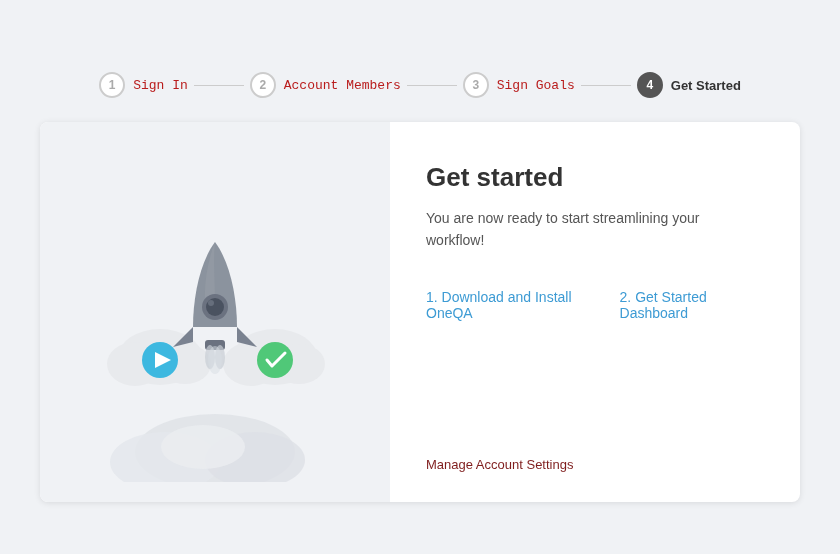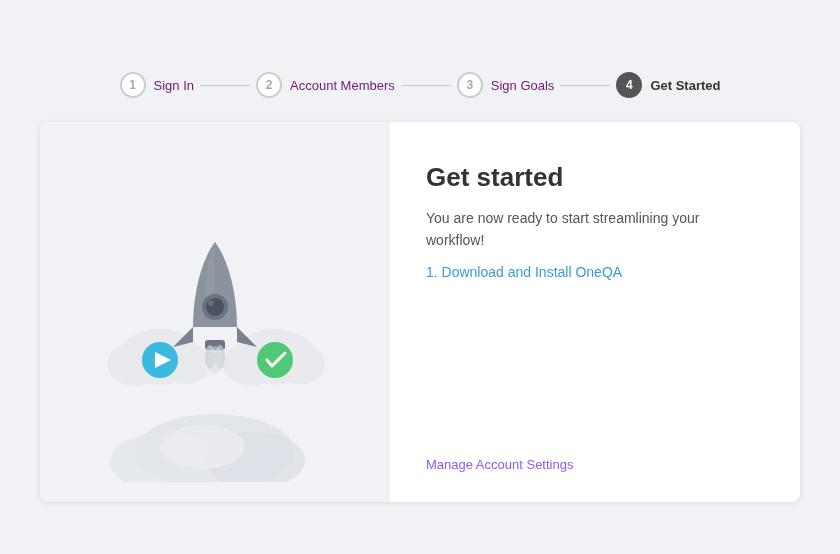--- a/index.html
+++ b/index.html
@@ -46,21 +46,22 @@
     }
     .step-circle.active {
       background: #555;
       color: #fff;
       border: 2px solid #555;
     }
     .step-label {
       font-size: 13px;
     }
     .step-label.inactive {
-      color: #701a75;
+      color: #b91c1c;
+      font-family: Liberation Mono, monospace;
     }
     .step-label.active {
       color: #333;
       font-weight: 700;
     }
     .step-line {
       width: 50px;
       height: 1px;
       background: #ccc;
       margin: 0 6px;
@@ -100,38 +101,38 @@
     .card-title {
       font-size: 26px;
       font-weight: 700;
       color: #333;
       margin-bottom: 14px;
     }
     .card-subtitle {
       font-size: 14px;
       color: #555;
       line-height: 1.6;
-      margin-bottom: 12px;
+      margin-bottom: 37px;
       max-width: 280px;
     }
     .card-links {
       display: flex;
       flex-direction: row;
       gap: 16px;
       flex: 1;
     }
     .card-link {
       font-size: 14px;
       color: #3d9bd4;
       text-decoration: none;
       cursor: pointer;
     }
     .manage-link {
       font-size: 13px;
-      color: #8b5cf6;
+      color: #7f1d1d;
       text-decoration: none;
       cursor: pointer;
       margin-top: auto;
       padding-top: 20px;
     }
   </style>
 </head>
 <body>
 
 <nav class="stepper">
@@ -206,17 +207,18 @@
       <ellipse cx="165" cy="215" rx="5" ry="12" fill="#c8cdd4" opacity="0.7"></ellipse>
       <ellipse cx="160" cy="218" rx="7" ry="14" fill="#d8dde4" opacity="0.5"></ellipse>
     </svg>
   </div>
 
   <div class="card-content">
     <h1 class="card-title">Get started</h1>
     <p class="card-subtitle">You are now ready to start streamlining your workflow!</p>
     <div class="card-links">
       <a class="card-link" href="#">1. Download and Install OneQA</a>
+      <a class="card-link" href="#">2. Get Started Dashboard</a>
     </div>
     <a class="manage-link" href="#">Manage Account Settings</a>
   </div>
 
 </div>
 
 </body></html>

